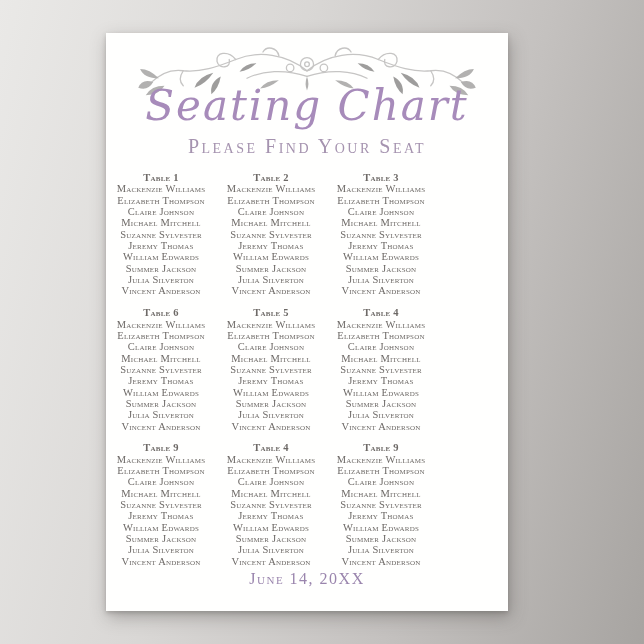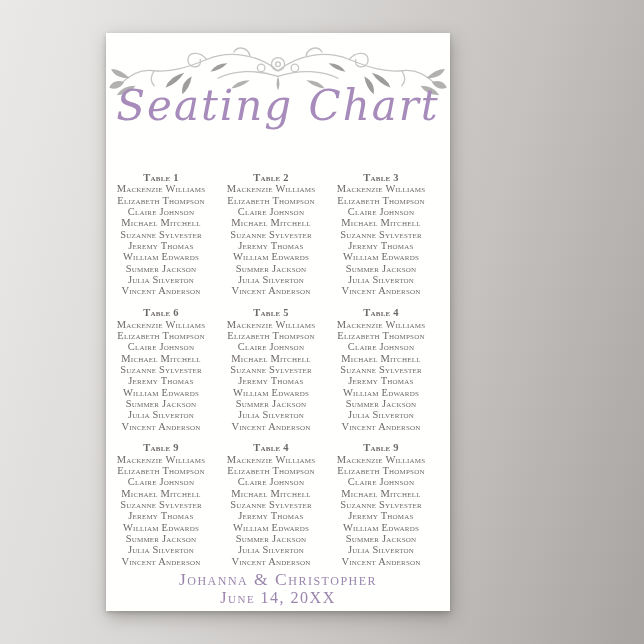--- a/index.html
+++ b/index.html
@@ -10,21 +10,21 @@
     overflow: hidden;
     font-family: "Liberation Serif", serif;
   }
   body {
     background: linear-gradient(105deg, #eae9e7 0%, #d9d7d5 38%, #c4c1bf 68%, #a7a4a1 100%);
   }
   .poster {
     position: absolute;
     left: 106px;
     top: 33px;
-    width: 344px;
+    width: 402px;
     height: 578px;
     background: #fffffe;
     box-shadow: 2px 6px 16px rgba(70, 66, 62, 0.35), 0 2px 4px rgba(70,66,62,0.25);
   }
   .flourish {
     position: absolute;
     top: 4px;
     left: 50%;
     transform: translateX(-50%);
     width: 350px;
@@ -146,20 +146,21 @@
       <path d="M88,42 Q86,54 78,61 Q76,48 88,42 Z"></path>
       <path d="M280,38 Q288,50 300,54 Q296,42 280,38 Z"></path>
       <path d="M272,42 Q274,54 282,61 Q284,48 272,42 Z"></path>
       <path d="M126,28 Q118,36 108,37 Q114,28 126,28 Z"></path>
       <path d="M234,28 Q242,36 252,37 Q246,28 234,28 Z"></path>
     </g>
   </svg>
 
   <div class="title">Seating Chart</div>
 
+  <div class="subtitle">Please Find Your Seat</div>
 
   <div class="seating-grid">
       <div class="grid-row">
         <div class="table-cell">
           <div class="table-label">Table 1</div>
           <div class="guest">Mackenzie Williams</div>
           <div class="guest">Elizabeth Thompson</div>
           <div class="guest">Claire Johnson</div>
           <div class="guest">Michael Mitchell</div>
           <div class="guest">Suzanne Sylvester</div>
@@ -274,17 +275,16 @@
           <div class="guest">Jeremy Thomas</div>
           <div class="guest">William Edwards</div>
           <div class="guest">Summer Jackson</div>
           <div class="guest">Julia Silverton</div>
           <div class="guest">Vincent Anderson</div>
         </div>
       </div>
     </div>
 
   <div class="footer">
-    <div class="couple-names">Johanna &amp; Christopher</div>
     <div class="event-date">June 14, 20XX</div>
   </div>
 
 </div>
 
 </body></html>

